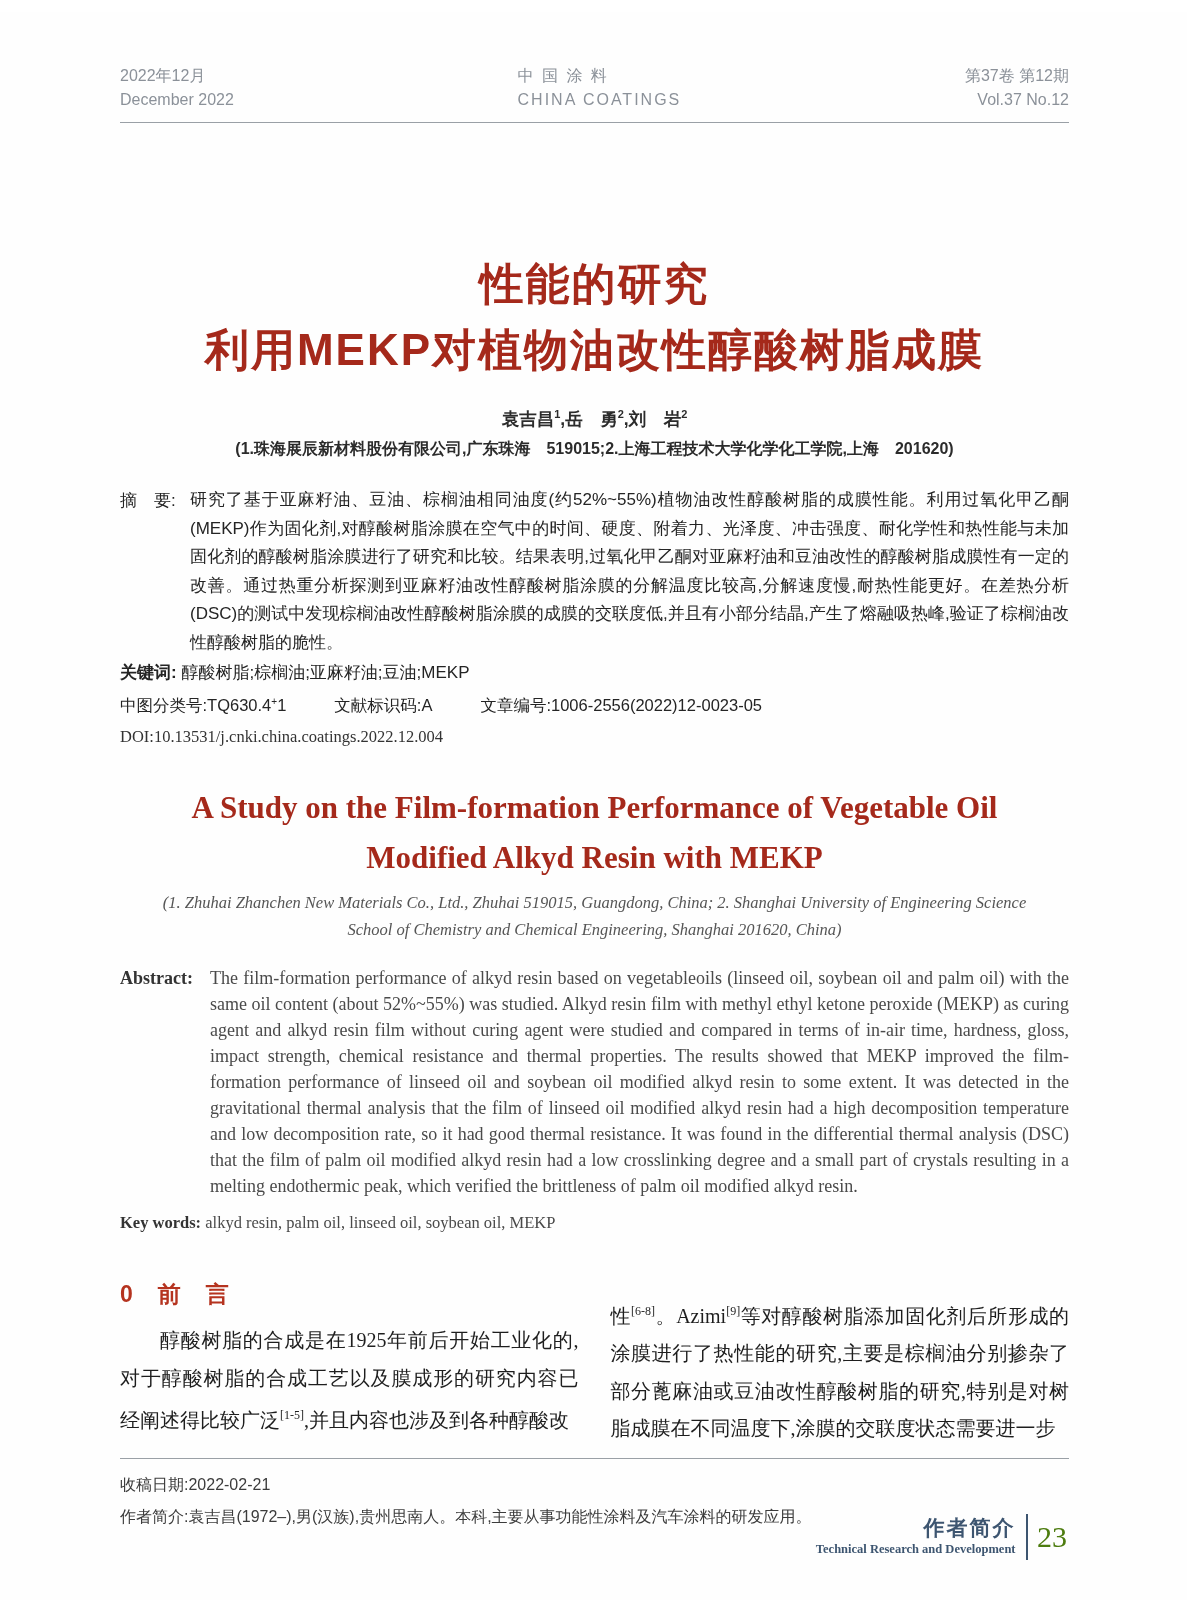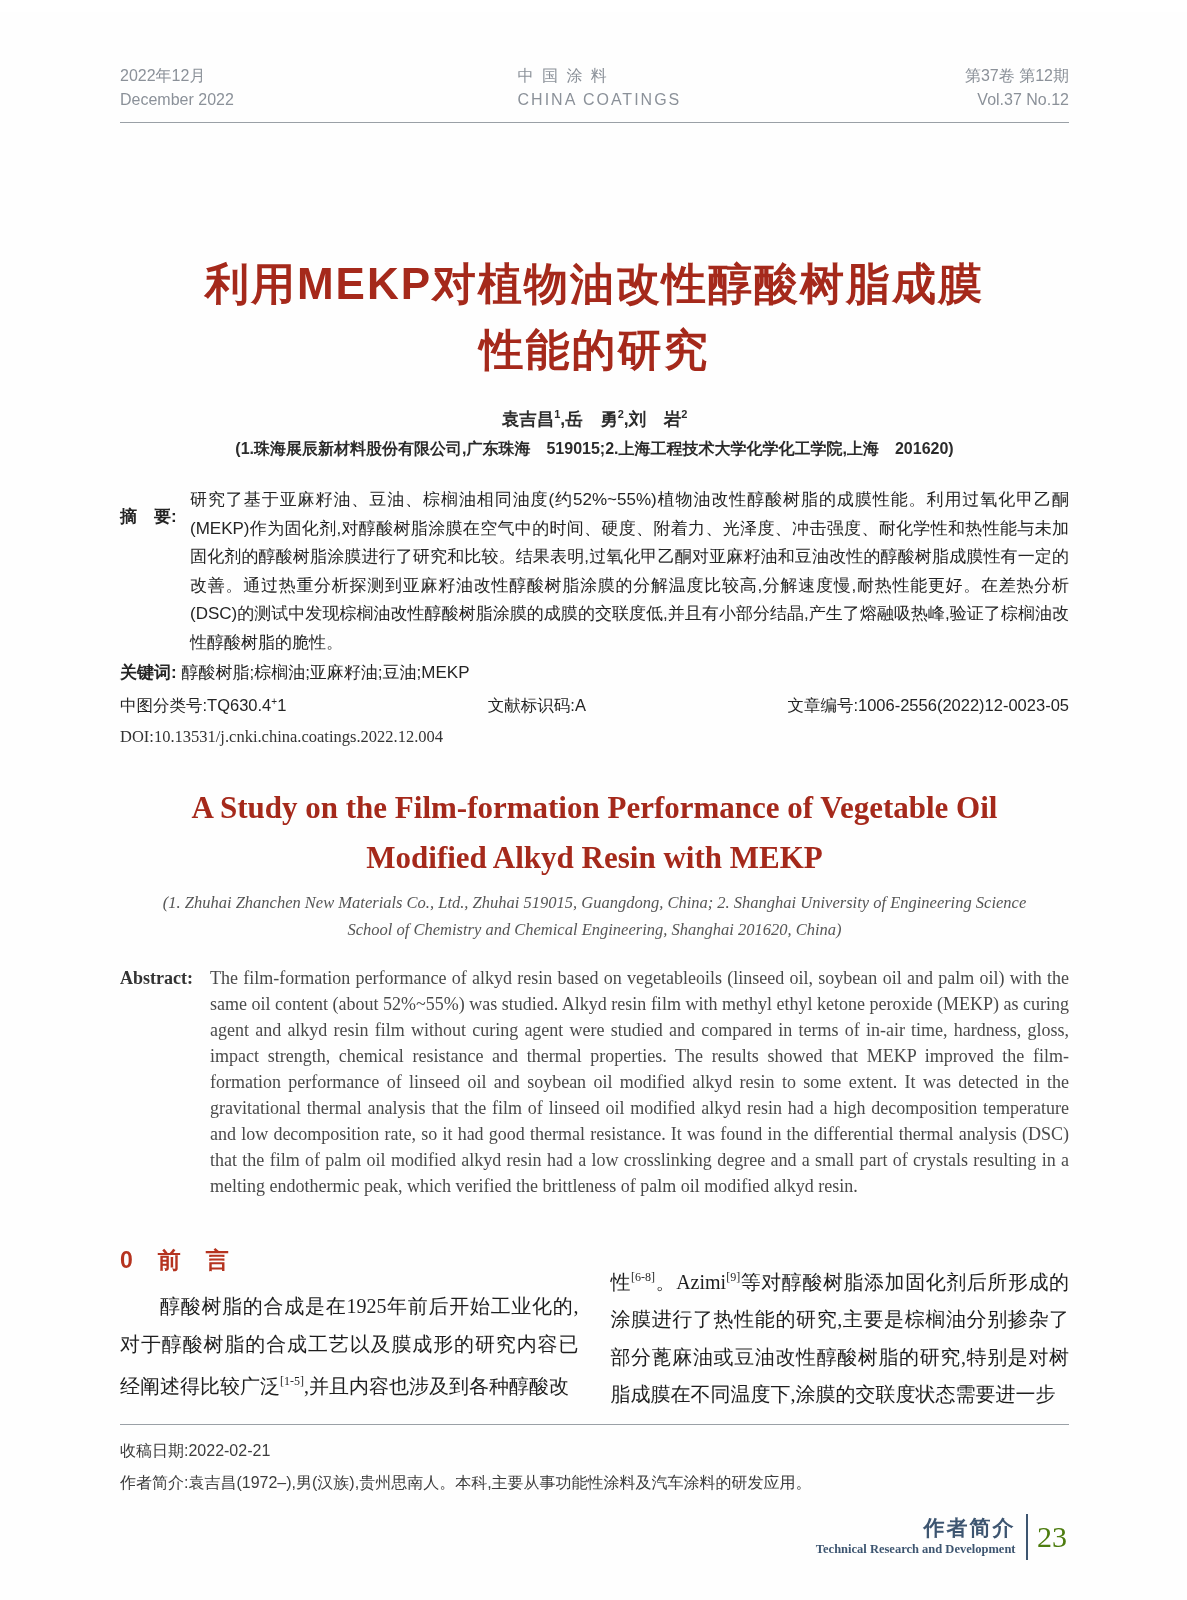--- a/index.html
+++ b/index.html
@@ -47,28 +47,28 @@
     font-size:16px; font-weight:600; color:#2b2b2b;
   }
 
   
   .abs-cn {
     position:relative; margin-top:26px;
     font-size:17px; line-height:28.5px; color:#242424;
     padding-left:70px; text-align:justify;
     font-weight:500;
   }
-  .abs-cn .lab { position:absolute; left:0; top:17px; font-weight:bold; }
+  .abs-cn .lab { position:absolute; left:0; top:1px; font-weight:normal; }
   .kw-cn { margin-top:2px; font-size:17px; line-height:28px; color:#242424; font-weight:500; }
   .kw-cn .lab { font-weight:bold; }
 
   
   .meta-row {
-    display:flex; justify-content:space-between;
-    margin-top:8px; font-size:16.5px; color:#242424; font-weight:500;
+    display:flex; 
+    margin-top:8px; font-size:16.5px; color:#242424; font-weight:500;gap:48px;
   }
   .meta-row sup { font-size:10px; }
   .doi-line {
     margin-top:10px;
     font-family:"Liberation Serif", serif;
     font-size:16.5px; color:#333;
   }
 
   
   .title-en {
@@ -159,22 +159,22 @@
         <span>中 国 涂 料</span>
         <span>CHINA COATINGS</span>
       </div>
       <div class="col c-right">
         <span>第37卷 第12期</span>
         <span>Vol.37  No.12</span>
       </div>
     </div>
 
     <h1 class="title-cn">
+      <span style="display:block">性能的研究</span>
       <span style="display:block">利用MEKP对植物油改性醇酸树脂成膜</span>
-      <span style="display:block">性能的研究</span>
     </h1>
 
     <div class="authors-cn">
       <span>袁吉昌</span><sup>1</sup><span>,岳　勇</span><sup>2</sup><span>,刘　岩</span><sup>2</sup>
     </div>
     <div class="affil-cn">(1.珠海展辰新材料股份有限公司,广东珠海　519015;2.上海工程技术大学化学化工学院,上海　201620)</div>
 
     <div class="abs-cn">
       <span class="lab">摘　要:</span>
       <span>研究了基于亚麻籽油、豆油、棕榈油相同油度(约52%~55%)植物油改性醇酸树脂的成膜性能。利用过氧化甲乙酮(MEKP)作为固化剂,对醇酸树脂涂膜在空气中的时间、硬度、附着力、光泽度、冲击强度、耐化学性和热性能与未加固化剂的醇酸树脂涂膜进行了研究和比较。结果表明,过氧化甲乙酮对亚麻籽油和豆油改性的醇酸树脂成膜性有一定的改善。通过热重分析探测到亚麻籽油改性醇酸树脂涂膜的分解温度比较高,分解速度慢,耐热性能更好。在差热分析(DSC)的测试中发现棕榈油改性醇酸树脂涂膜的成膜的交联度低,并且有小部分结晶,产生了熔融吸热峰,验证了棕榈油改性醇酸树脂的脆性。</span>
@@ -198,20 +198,24 @@
 
     <div class="affil-en">
       <span style="display:block">(1. Zhuhai Zhanchen New Materials Co., Ltd., Zhuhai 519015, Guangdong, China; 2. Shanghai University of Engineering Science</span>
       <span style="display:block">School of Chemistry and Chemical Engineering, Shanghai 201620, China)</span>
     </div>
 
     <div class="abs-en">
       <span class="lab">Abstract:</span>
       <span>The film-formation performance of alkyd resin based on vegetableoils (linseed oil, soybean oil and palm oil) with the same oil content (about 52%~55%) was studied. Alkyd resin film with methyl ethyl ketone peroxide (MEKP) as curing agent and alkyd resin film without curing agent were studied and compared in terms of in-air time, hardness, gloss, impact strength, chemical resistance and thermal properties. The results showed that MEKP improved the film-formation performance of linseed oil and soybean oil modified alkyd resin to some extent. It was detected in the gravitational thermal analysis that the film of linseed oil modified alkyd resin had a high decomposition temperature and low decomposition rate, so it had good thermal resistance. It was found in the differential thermal analysis (DSC) that the film of palm oil modified alkyd resin had a low crosslinking degree and a small part of crystals resulting in a melting endothermic peak, which verified the brittleness of palm oil modified alkyd resin.</span>
     </div>
+    <div class="kw-en">
+      <span class="lab">Key words:</span>
+      <span>alkyd resin, palm oil, linseed oil, soybean oil, MEKP</span>
+    </div>
 
     <div class="body-cols">
       <div class="bcol bcol-left">
         <div class="sec-head">0　前　言</div>
         <p class="bpara"><span>醇酸树脂的合成是在1925年前后开始工业化的,对于醇酸树脂的合成工艺以及膜成形的研究内容已经阐述得比较广泛</span><sup>[1-5]</sup><span>,并且内容也涉及到各种醇酸改</span></p>
       </div>
       <div class="bcol bcol-right">
         <p class="bpara no-indent"><span>性</span><sup>[6-8]</sup><span>。Azimi</span><sup>[9]</sup><span>等对醇酸树脂添加固化剂后所形成的涂膜进行了热性能的研究,主要是棕榈油分别掺杂了部分蓖麻油或豆油改性醇酸树脂的研究,特别是对树脂成膜在不同温度下,涂膜的交联度状态需要进一步</span></p>
       </div>
     </div>

